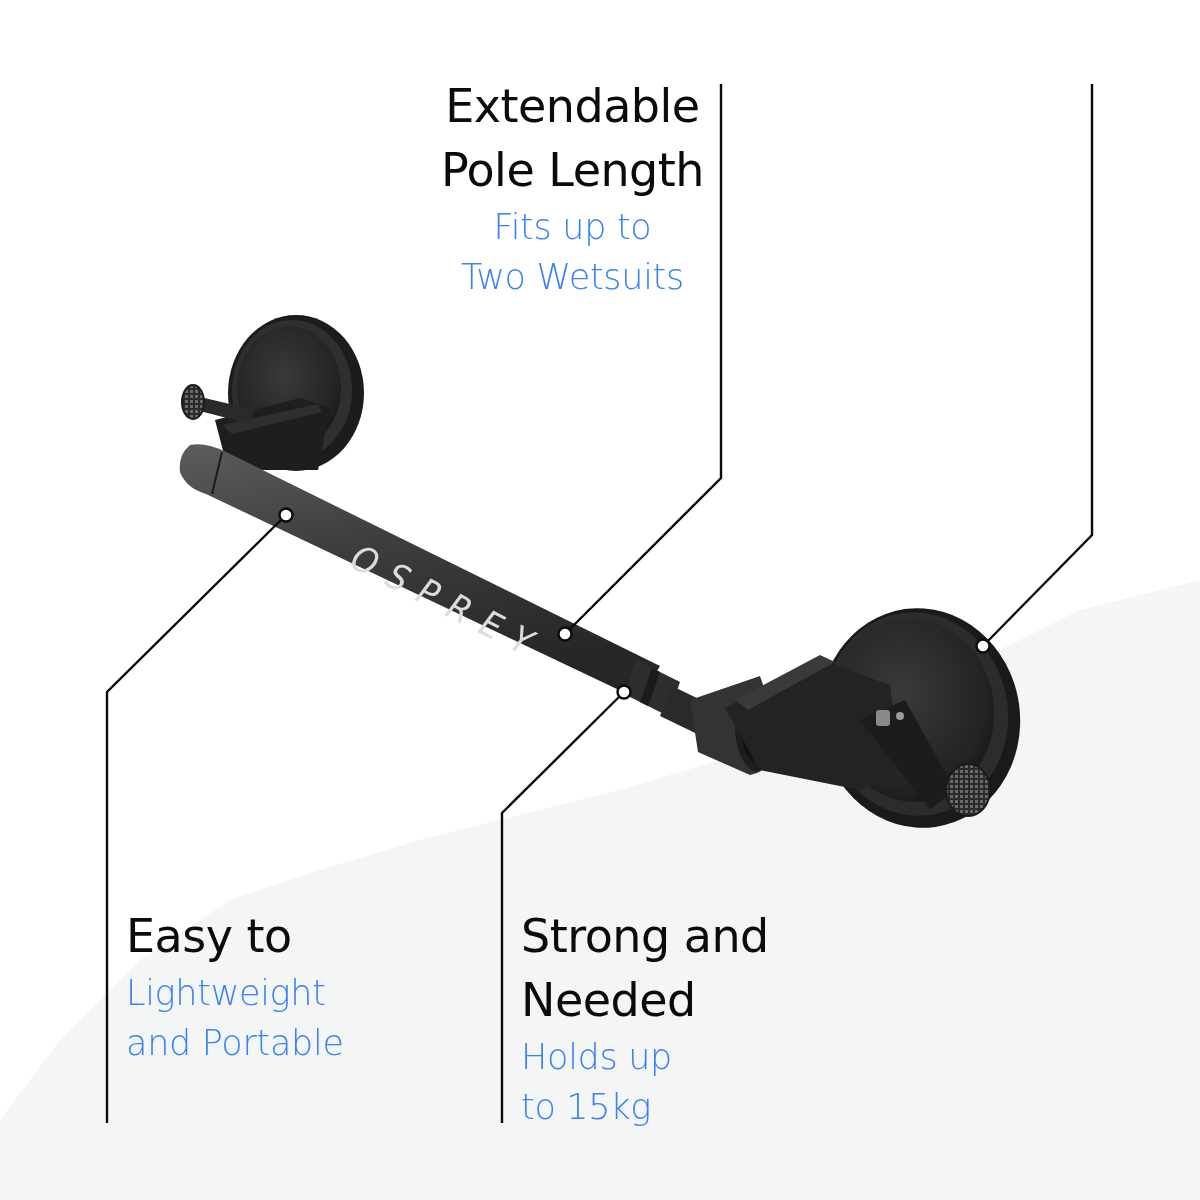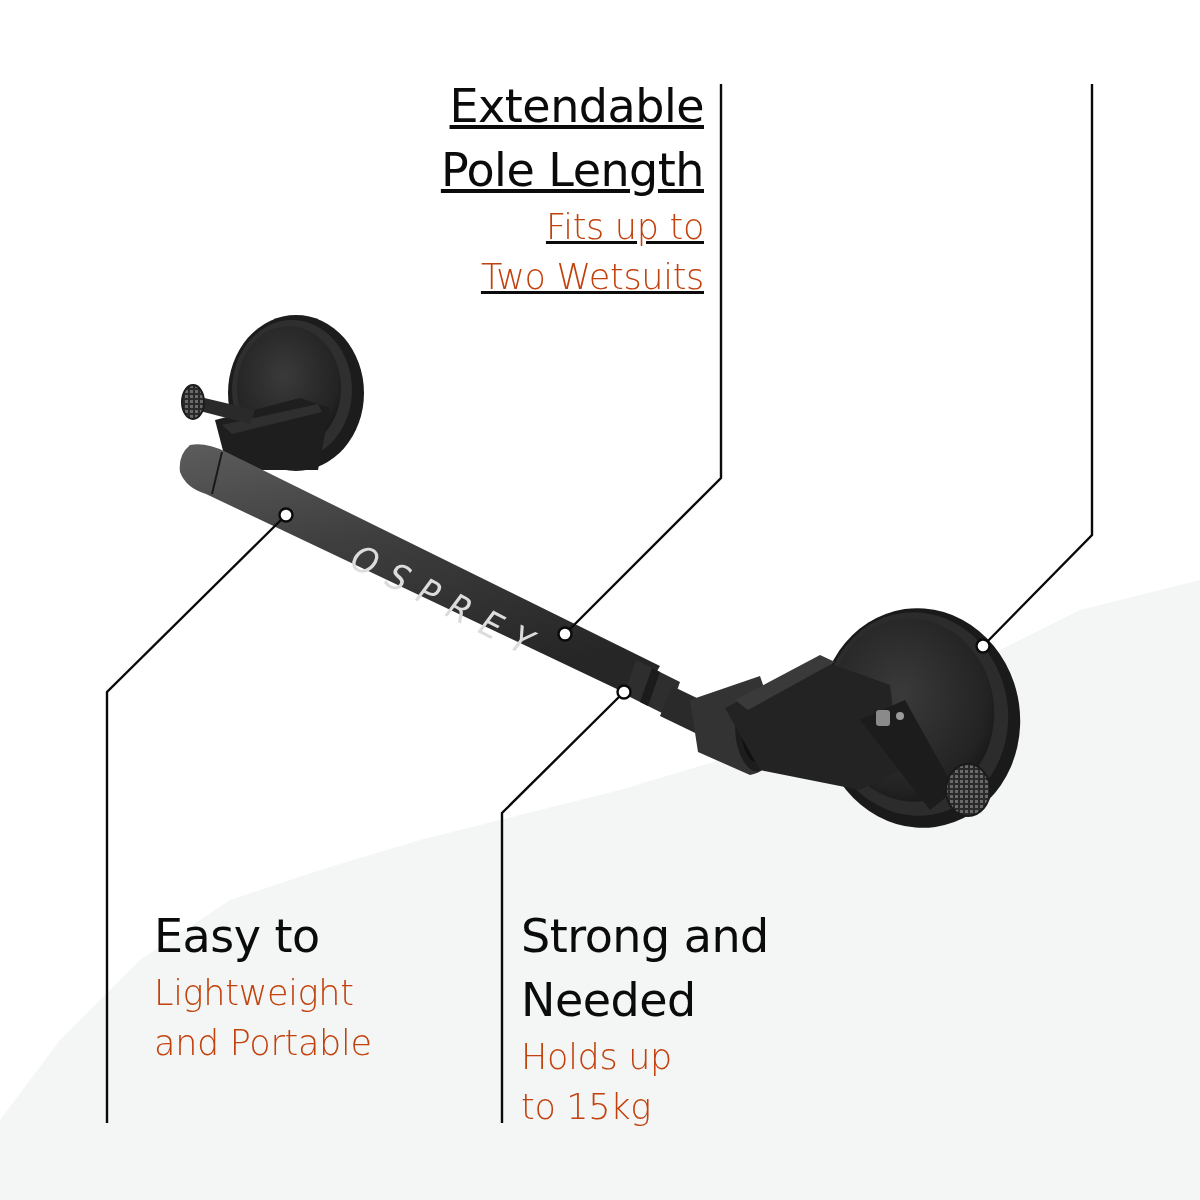--- a/index.html
+++ b/index.html
@@ -38,30 +38,30 @@
       line-height: 64px;
       font-weight: normal;
       letter-spacing: -0.5px;
       white-space: nowrap;
     }
     .feature .sub {
       font-family: "DejaVu Sans", sans-serif;
       font-size: 35px;
       line-height: 50px;
       font-weight: 200;
-      color: #c2410c;
+      color: #3b82f6;
       letter-spacing: -0.3px;
       white-space: nowrap;
     }
-    .feature.right-align { text-align: right; text-decoration: underline; }
+    .feature.right-align { text-align: center; }
     .feature.left-align { text-align: left; }
 
     #f-extendable { right: 496px; top: 74px; }
     #f-twin { right: 125px; top: 74px; }
-    #f-easy { left: 126px; top: 904px; margin-left: 28px; }
+    #f-easy { left: 126px; top: 904px; }
     #f-strong { left: 521px; top: 904px; }
   </style>
 </head>
 <body>
 
 <div class="canvas">
 
   <svg class="bg-wash" viewBox="0 0 1200 1200" xmlns="http://www.w3.org/2000/svg">
     <path d="M0 1120 L60 1040 L140 960 L230 900 L320 870 L420 840 L520 815 L620 790 L720 760 L820 725 L920 690 L1000 650 L1080 610 L1200 580 L1200 1200 L0 1200 Z" fill="#f4f5f5"></path>
   </svg>

